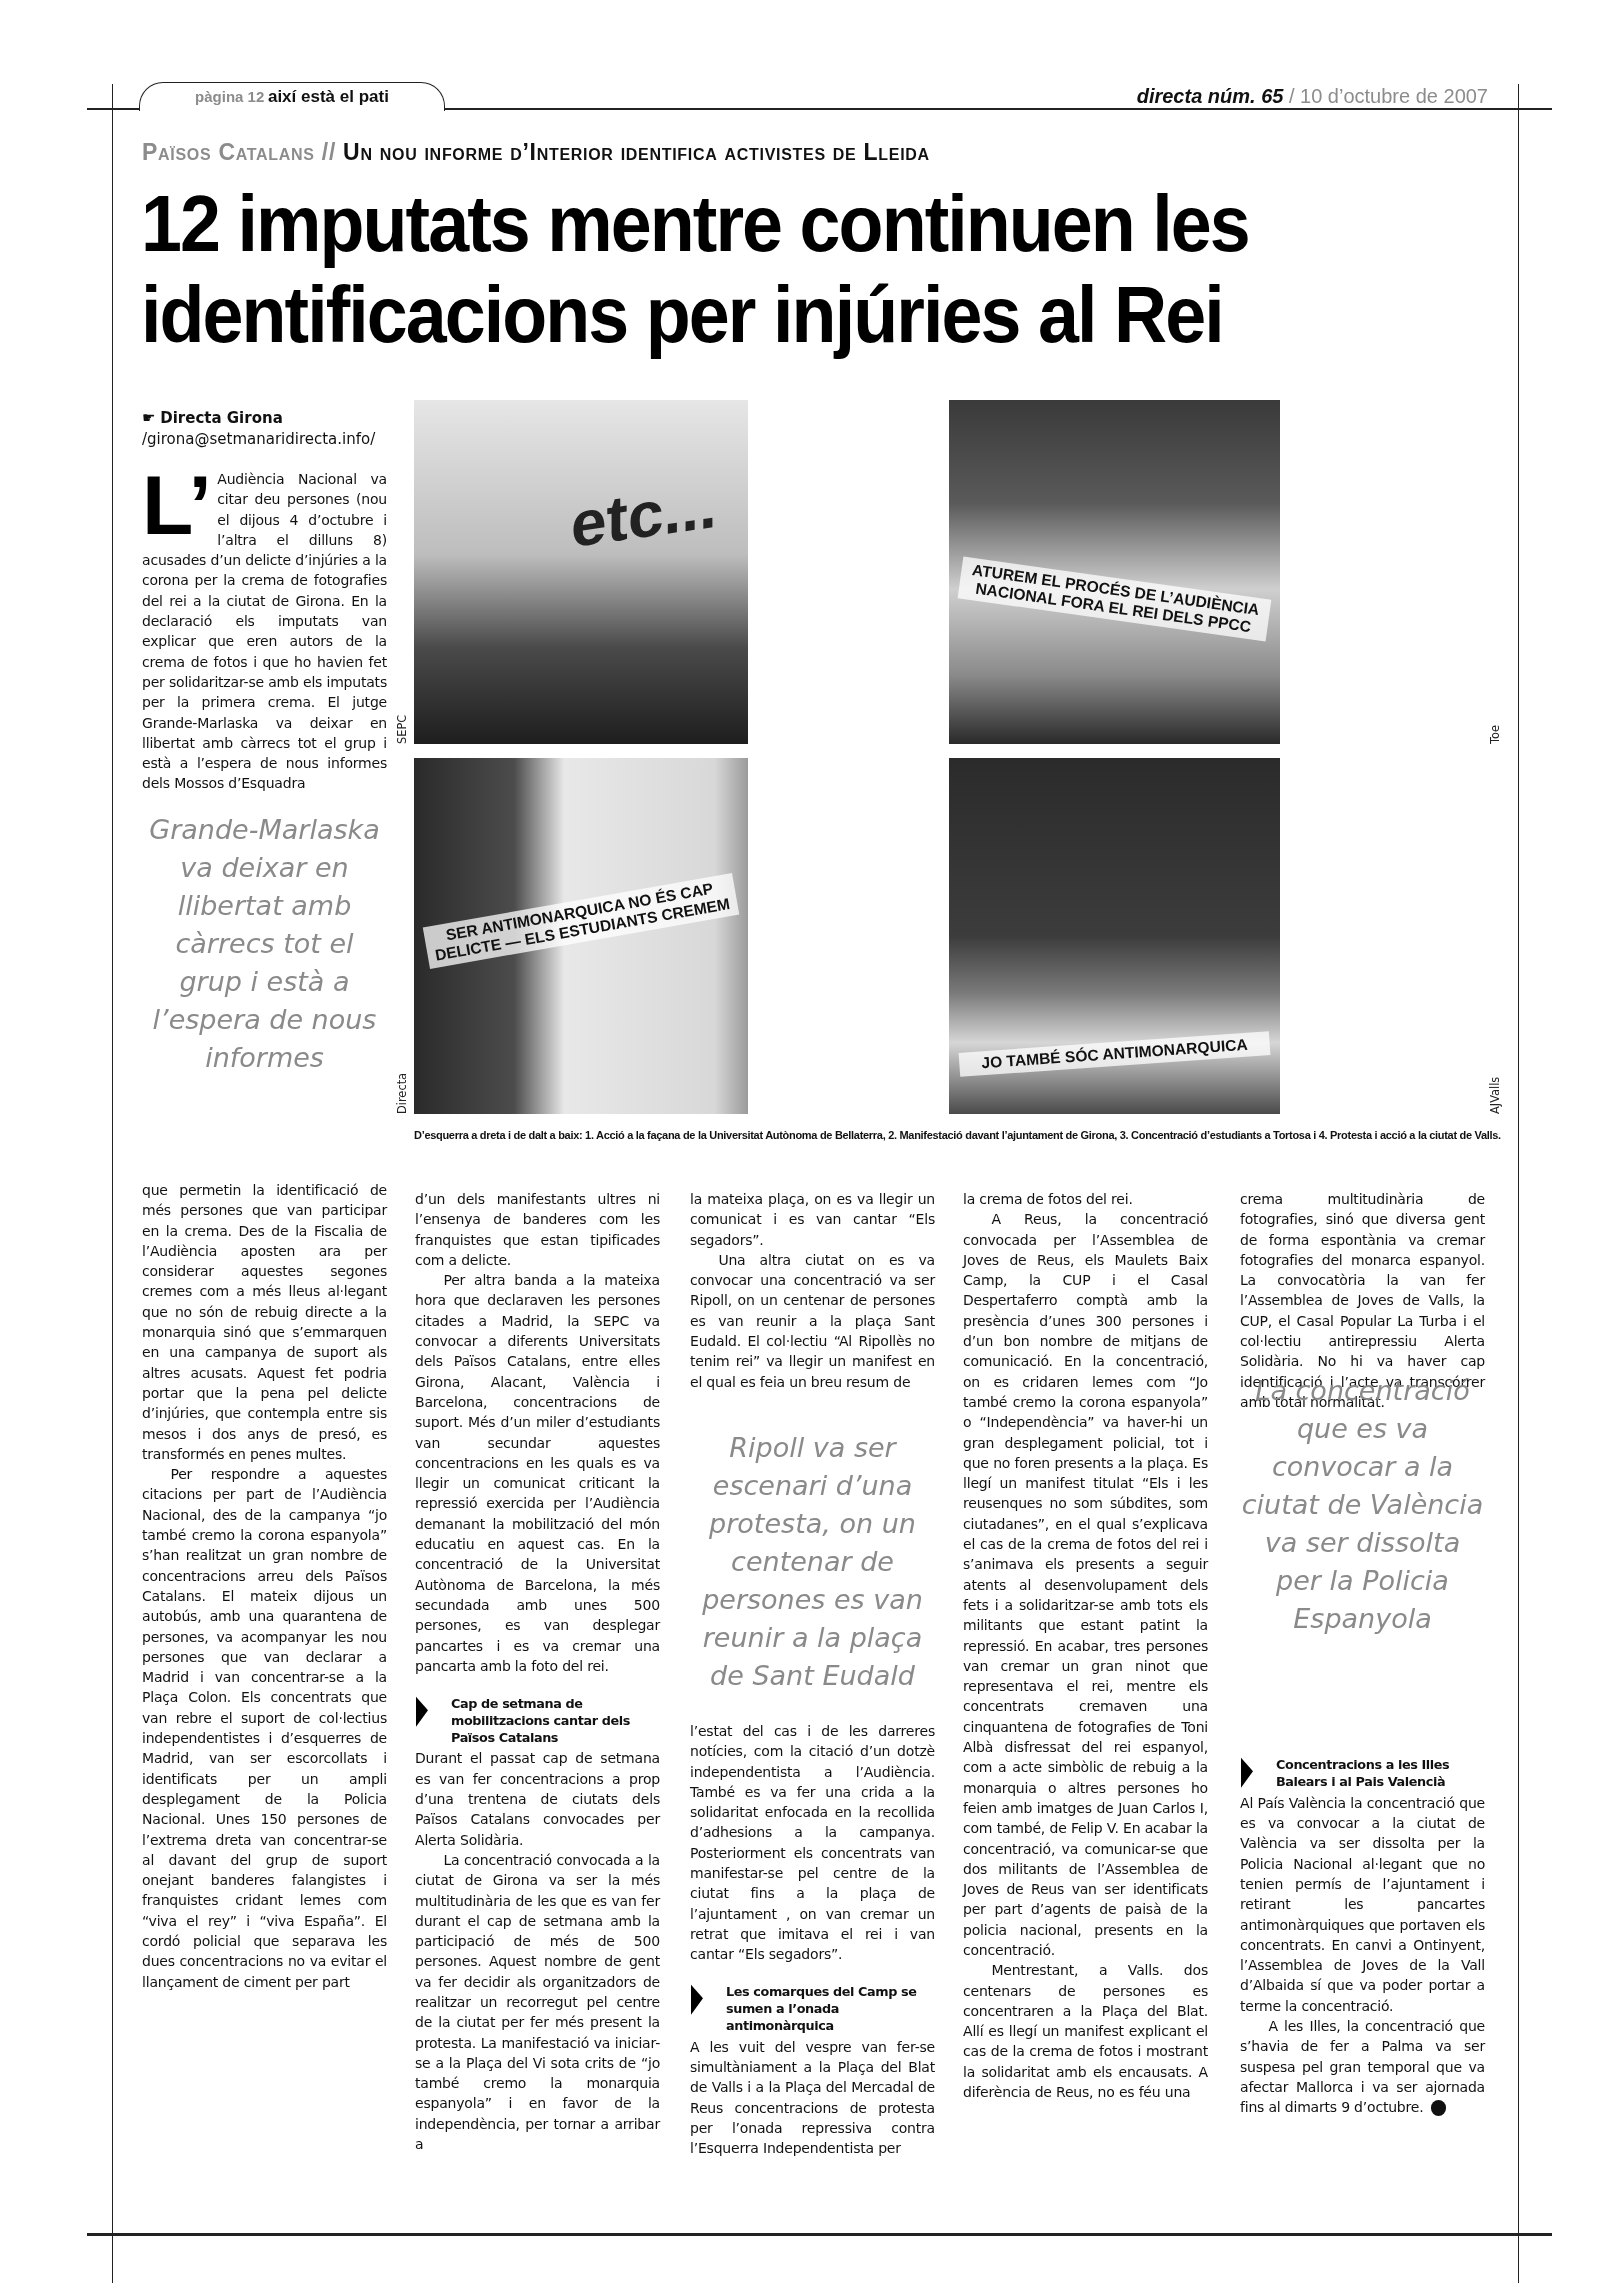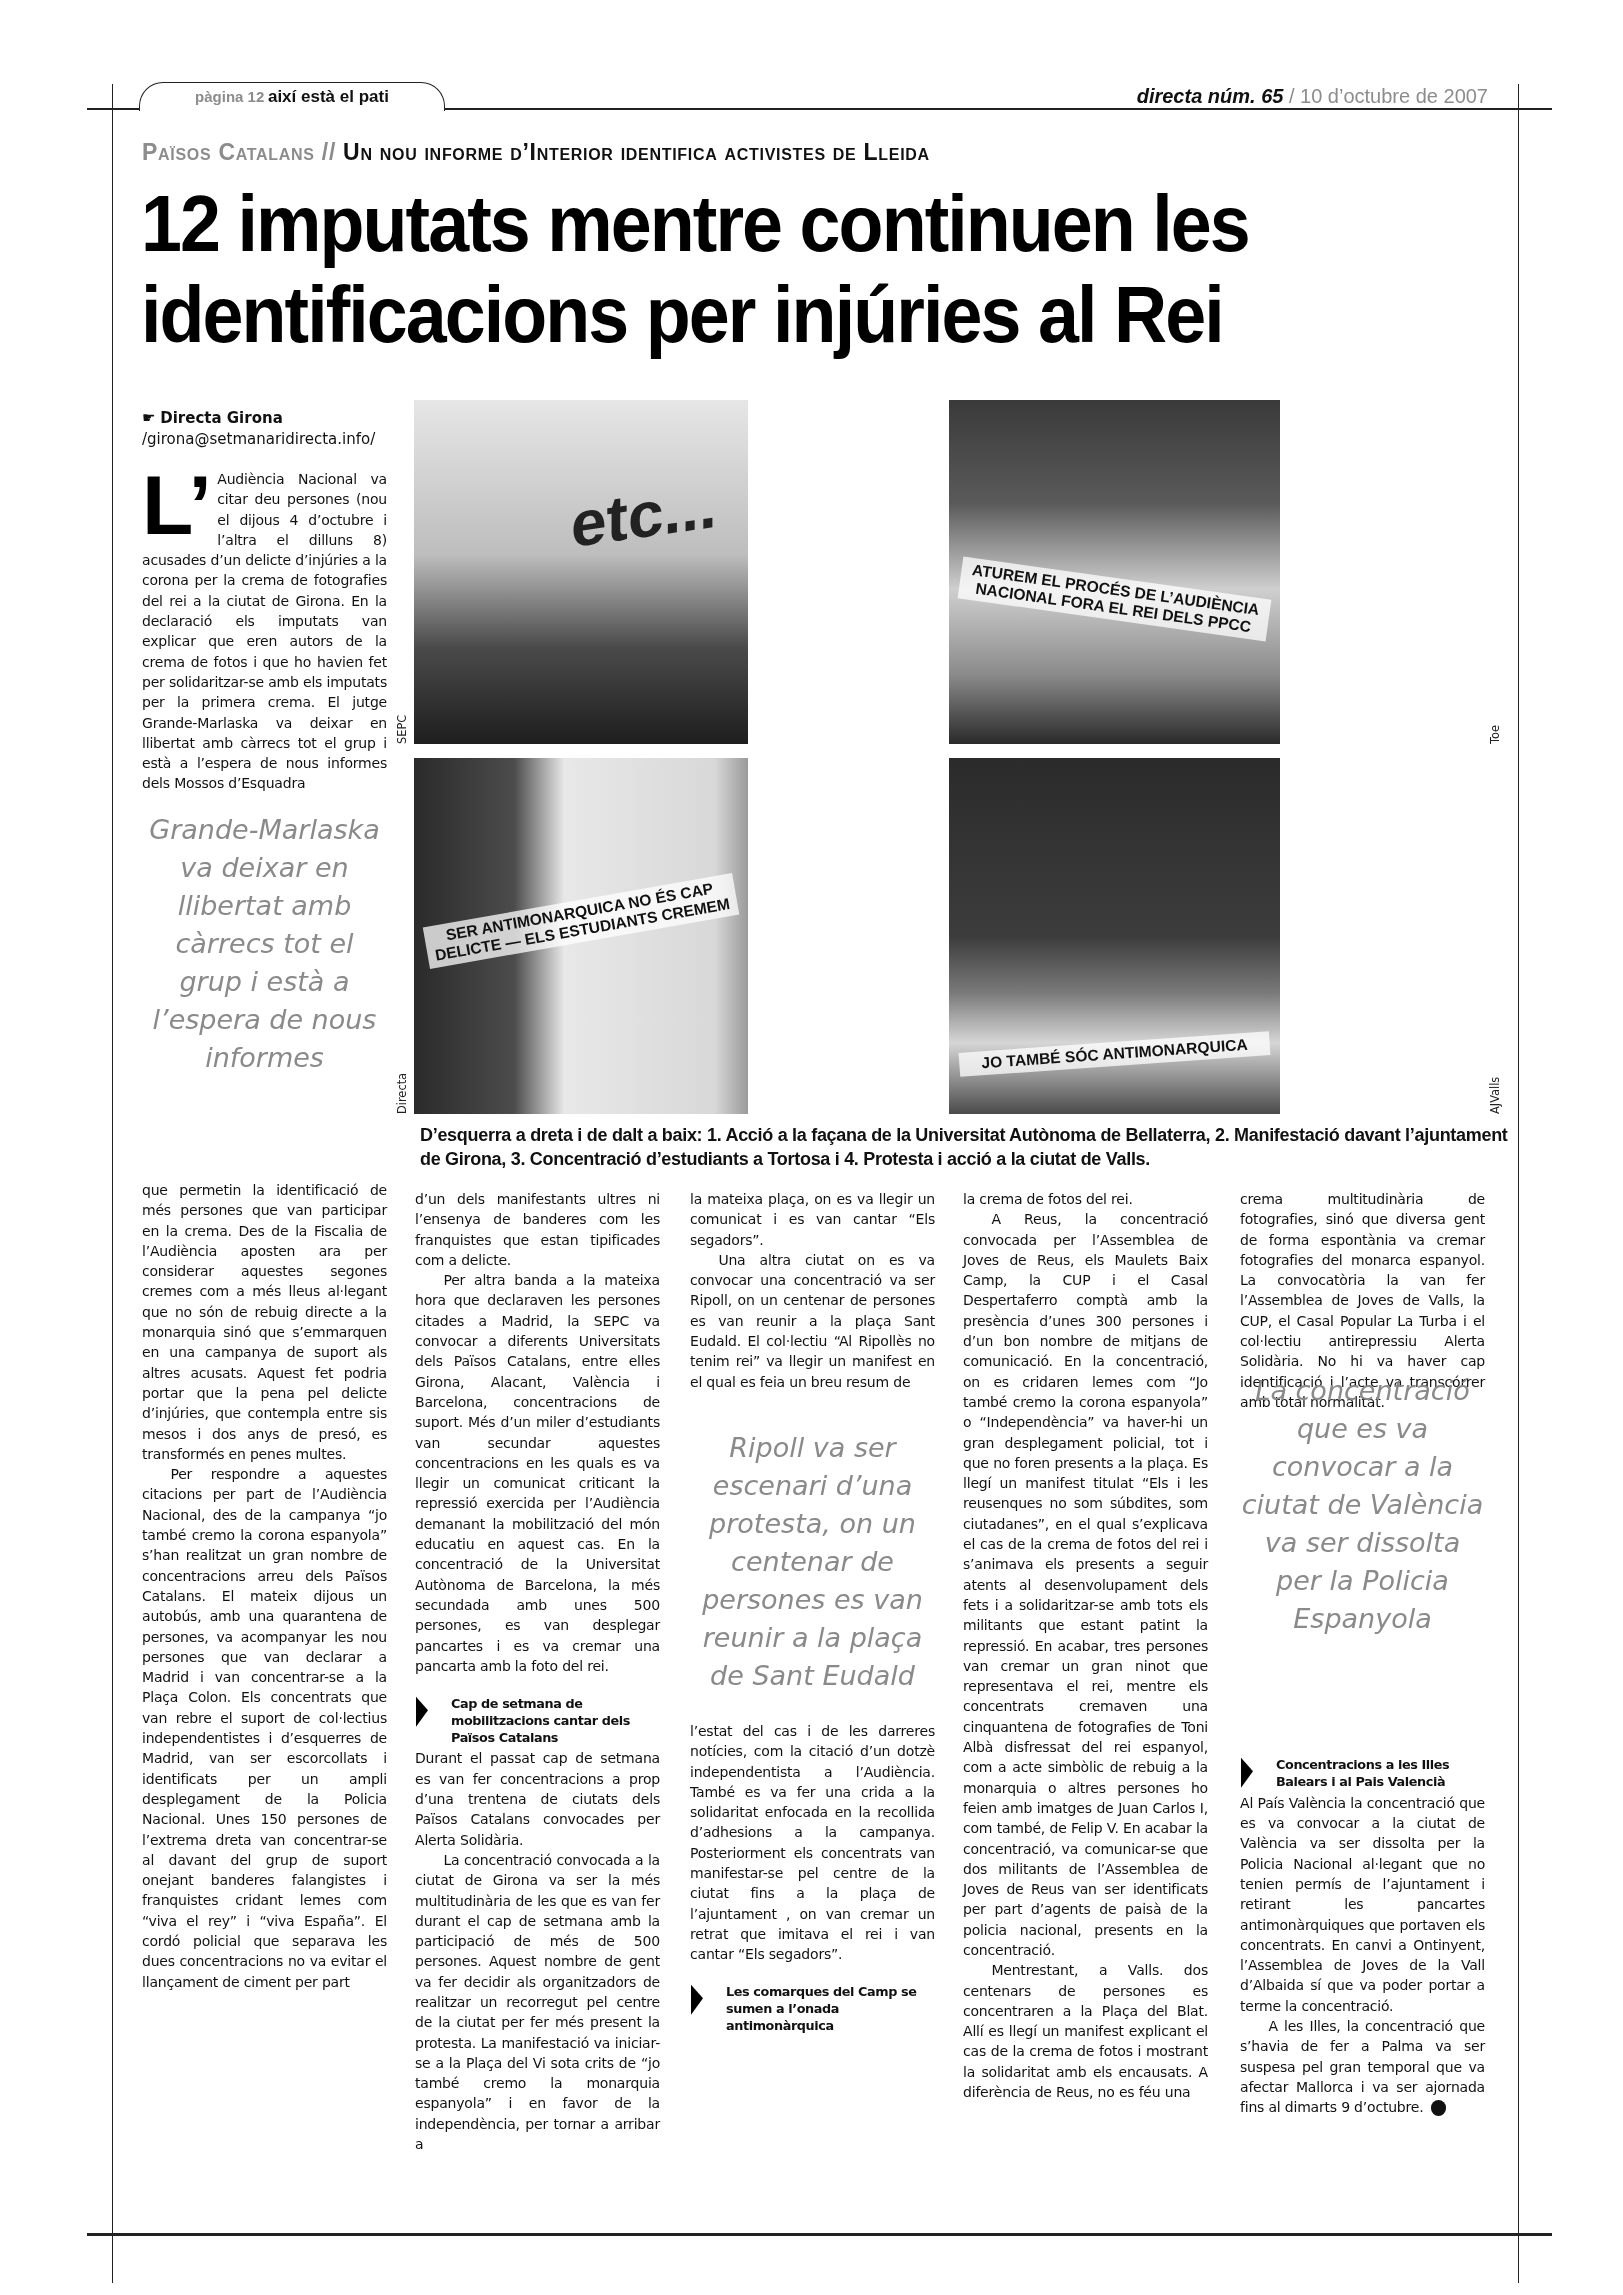--- a/index.html
+++ b/index.html
@@ -96,21 +96,21 @@
                  color: #222; font-family: "Liberation Sans", sans-serif; transform: skewY(-8deg); }
 
     .credit { position: absolute; font-size: 11.4px; color: #222; transform: rotate(-90deg);
               transform-origin: left top; white-space: nowrap; }
     .cr1 { left: 395px; top: 744px; }
     .cr2 { left: 1488px; top: 744px; }
     .cr3 { left: 395px; top: 1114px; }
     .cr4 { left: 1488px; top: 1114px; }
 
     .caption { position: absolute; left: 414px; top: 1124px; width: 1095px; font-family: "Liberation Sans", sans-serif;
-               font-weight: bold; font-size: 18px; line-height: 23.5px; letter-spacing: -0.3px; color: #111; margin-left: 6px; }
+               font-weight: bold; font-size: 11px; line-height: 23.5px; letter-spacing: -0.3px; color: #111; }
   </style>
 </head>
 <body>
 
 <div class="vrule left"></div>
 <div class="vrule right"></div>
 <div class="hrule-top"></div>
 <div class="hrule-bottom"></div>
 
 <div class="tab">
@@ -181,20 +181,21 @@
   <p>la mateixa plaça, on es va llegir un comunicat i es van cantar “Els segadors”.</p>
   <p class="indent">Una altra ciutat on es va convocar una concentració va ser Ripoll, on un centenar de persones es van reunir a la plaça Sant Eudald. El col·lectiu “Al Ripollès no tenim rei” va llegir un manifest en el qual es feia un breu resum de</p>
 </div>
 <div class="pullquote pq2">Ripoll va ser escenari d’una protesta, on un centenar de persones es van reunir a la plaça de Sant Eudald</div>
 <div class="col col3" style="top:1721px">
   <p>l’estat del cas i de les darreres notícies, com la citació d’un dotzè independentista a l’Audiència. També es va fer una crida a la solidaritat enfocada en la recollida d’adhesions a la campanya. Posteriorment els concentrats van manifestar-se pel centre de la ciutat fins a la plaça de l’ajuntament , on van cremar un retrat que imitava el rei i van cantar “Els segadors”.</p>
   <div class="subhead">
     <span class="tri"></span>
     <span>Les comarques del Camp se sumen a l’onada antimonàrquica</span>
   </div>
+  <p>A les vuit del vespre van fer-se simultàniament a la Plaça del Blat de Valls i a la Plaça del Mercadal de Reus concentracions de protesta per l’onada repressiva contra l’Esquerra Independentista per</p>
 </div>
 
 <div class="col col4">
   <p>la crema de fotos del rei.</p>
   <p class="indent">A Reus, la concentració convocada per l’Assemblea de Joves de Reus, els Maulets Baix Camp, la CUP i el Casal Despertaferro comptà amb la presència d’unes 300 persones i d’un bon nombre de mitjans de comunicació. En la concentració, on es cridaren lemes com “Jo també cremo la corona espanyola” o “Independència” va haver-hi un gran desplegament policial, tot i que no foren presents a la plaça. Es llegí un manifest titulat “Els i les reusenques no som súbdites, som ciutadanes”, en el qual s’explicava el cas de la crema de fotos del rei i s’animava els presents a seguir atents al desenvolupament dels fets i a solidaritzar-se amb tots els militants que estant patint la repressió. En acabar, tres persones van cremar un gran ninot que representava el rei, mentre els concentrats cremaven una cinquantena de fotografies de Toni Albà disfressat del rei espanyol, com a acte simbòlic de rebuig a la monarquia o altres persones ho feien amb imatges de Juan Carlos I, com també, de Felip V. En acabar la concentració, va comunicar-se que dos militants de l’Assemblea de Joves de Reus van ser identificats per part d’agents de paisà de la policia nacional, presents en la concentració.</p>
   <p class="indent">Mentrestant, a Valls. dos centenars de persones es concentraren a la Plaça del Blat. Allí es llegí un manifest explicant el cas de la crema de fotos i mostrant la solidaritat amb els encausats. A diferència de Reus, no es féu una</p>
 </div>
 
 <div class="col col5">
   <p>crema multitudinària de fotografies, sinó que diversa gent de forma espontània va cremar fotografies del monarca espanyol. La convocatòria la van fer l’Assemblea de Joves de Valls, la CUP, el Casal Popular La Turba i el col·lectiu antirepressiu Alerta Solidària. No hi va haver cap identificació i l’acte va transcórrer amb total normalitat.</p>

